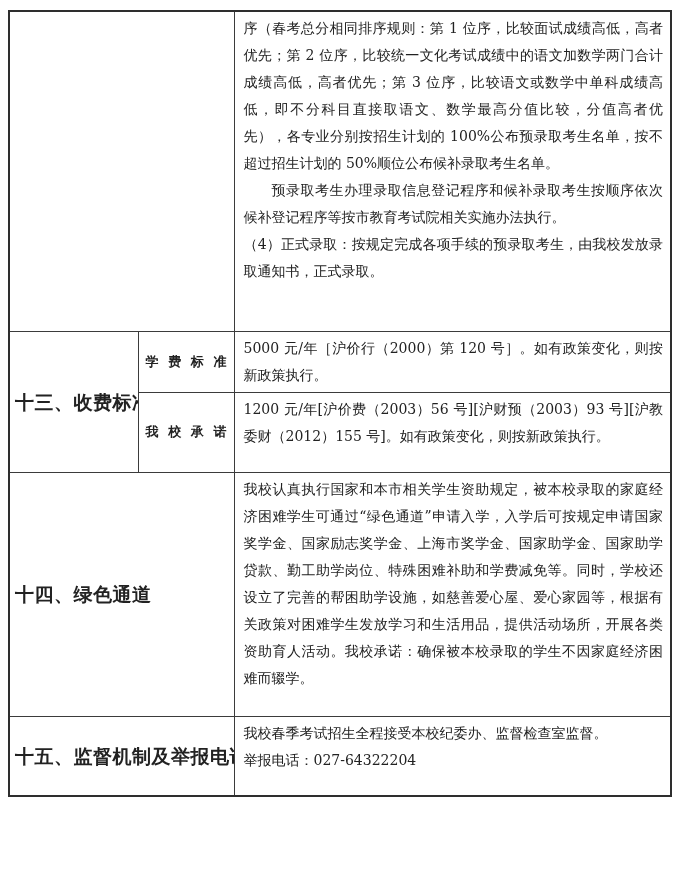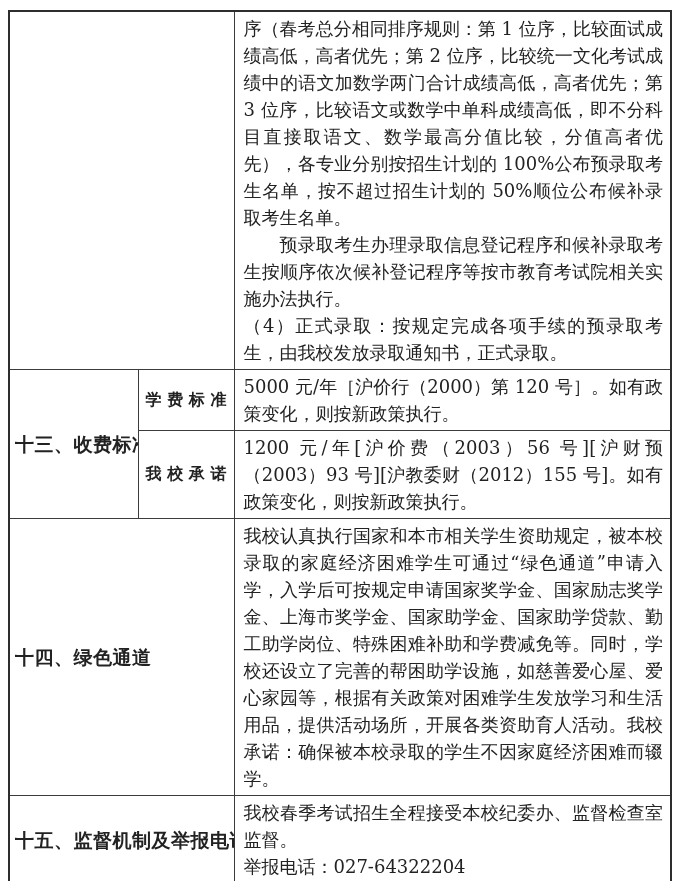--- a/index.html
+++ b/index.html
@@ -35,29 +35,29 @@
     font-size: 19px;
     line-height: 24px;
     vertical-align: middle;
     padding: 2px 2px 2px 5px;
     letter-spacing: 0.5px;
     white-space: nowrap;
   }
   
   td.sub-label {
     font-weight: bold;
-    font-size: 16px;
+    font-size: 13px;
     vertical-align: middle;
     padding: 2px 7px;
     text-align: justify;
     text-align-last: justify;
   }
   
   td.content {
-    font-size: 18px;
+    font-size: 14px;
     line-height: 27px;
     vertical-align: top;
     padding: 3px 7px 3px 9px;
     text-align: justify;
   }
   td.content p {
     margin: 0;
   }
   p.indented {
     text-indent: 2em;

